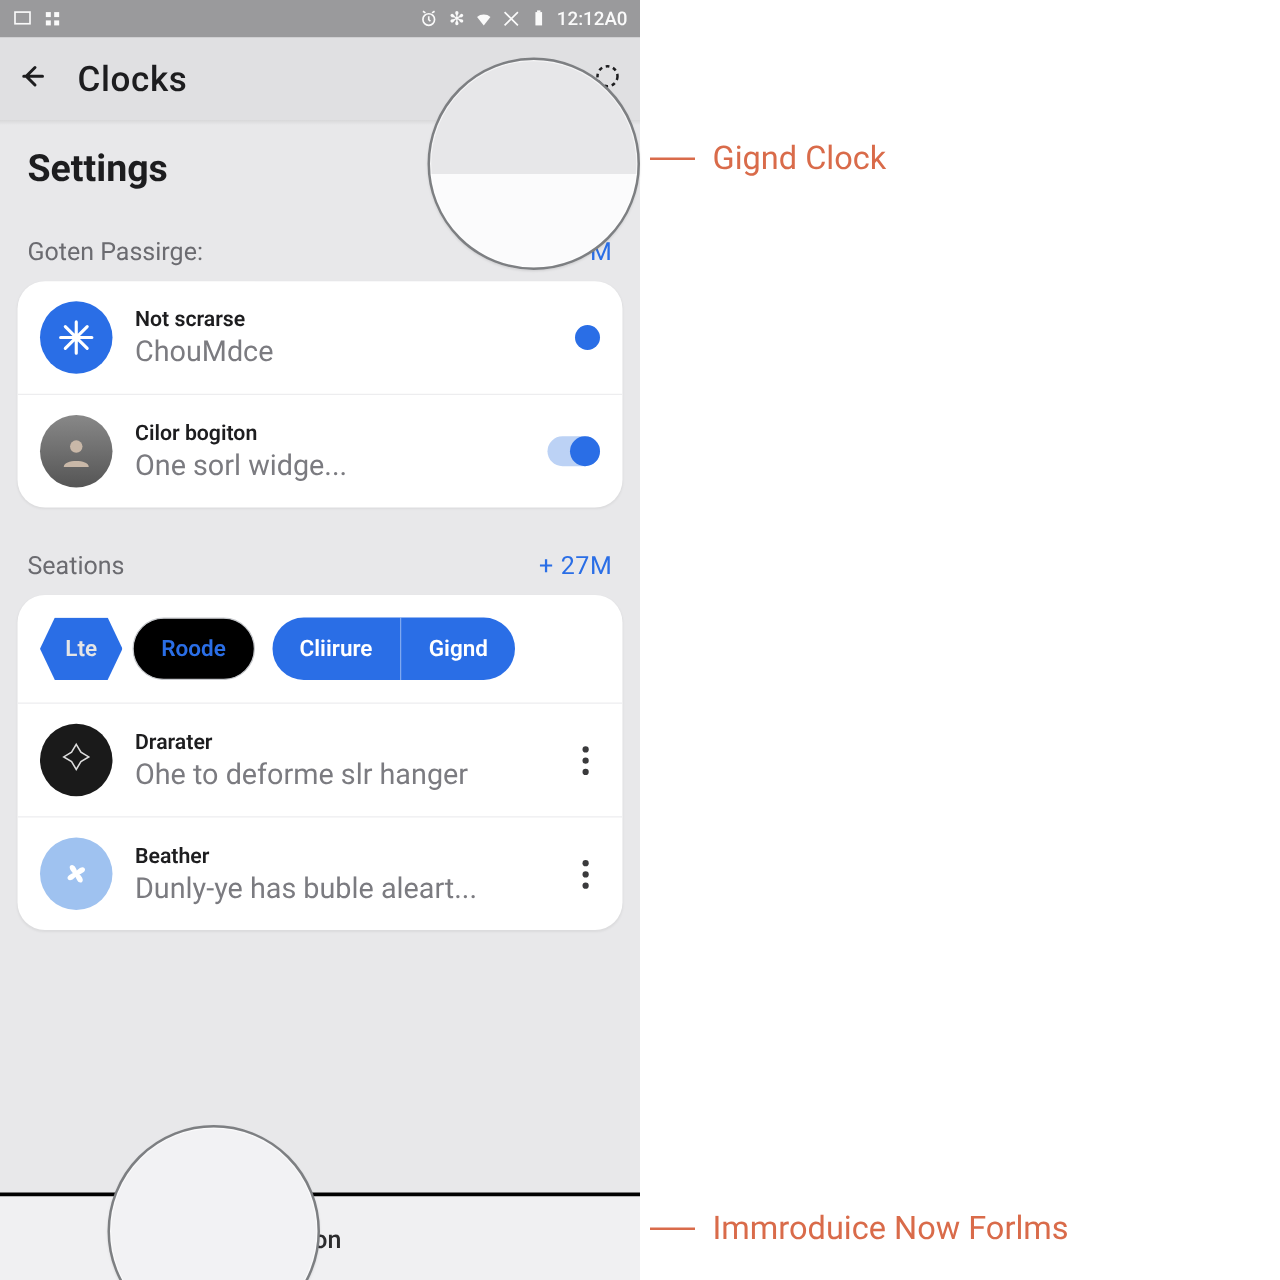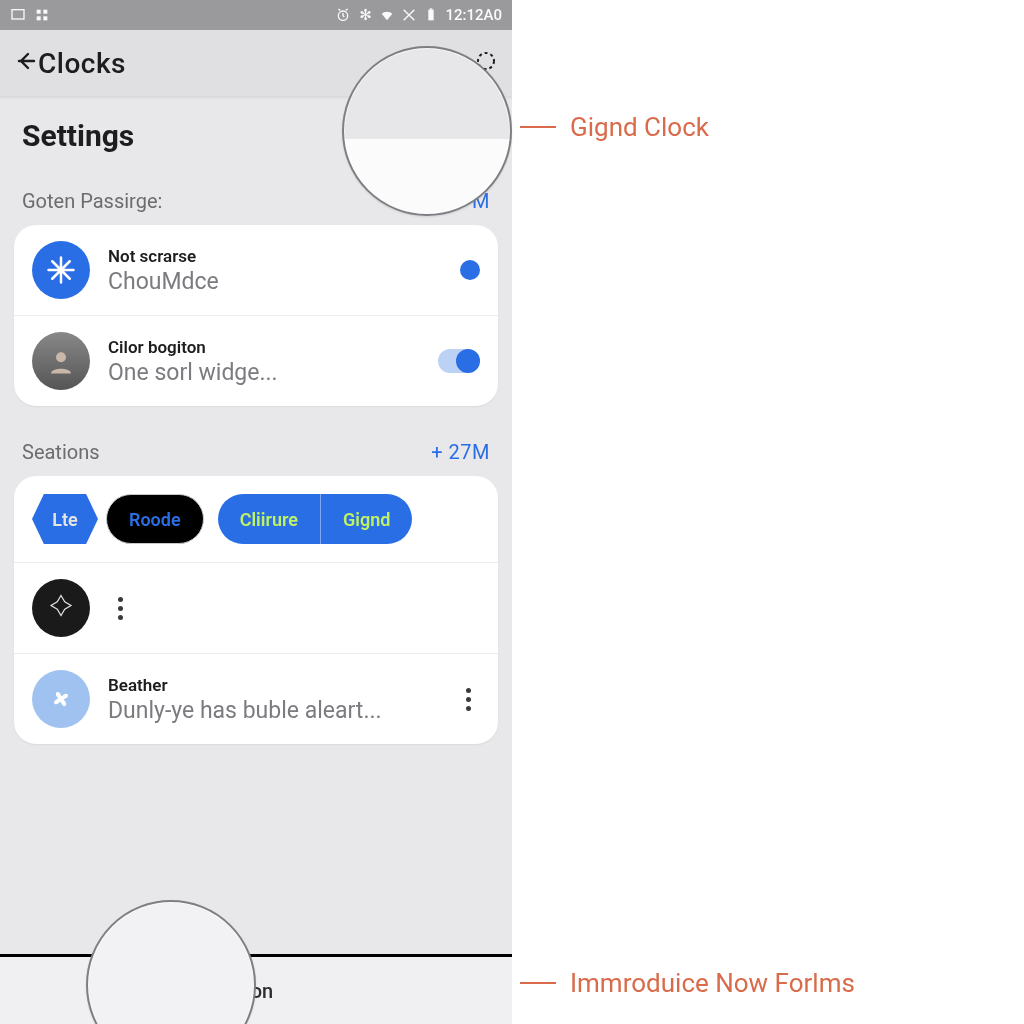--- a/index.html
+++ b/index.html
@@ -35,20 +35,21 @@
   .status-right { display:flex; gap:6px; align-items:center; }
   .status-icon { width:16px; height:16px; display:inline-flex; align-items:center; justify-content:center; }
 
   
   .app-bar {
     height: 66px;
     background: #e0e0e2;
     display:flex;
     align-items:center;
     padding: 0 14px;
+    gap: 24px;
     color:#1d1d1f;
     position: relative;
   }
   .app-bar .title { font-size: 28px; font-weight: 500; letter-spacing:.5px; }
   .app-bar-right { margin-left:auto; display:flex; gap:22px; align-items:center; }
   .back-arrow svg { width:26px; height:26px; }
   .icon-btn svg { width:24px; height:24px; }
   .app-bar-shadow{ position:absolute; left:0; right:0; bottom:-4px; height:4px; background:linear-gradient(#00000012,transparent); }
 
   
@@ -113,21 +114,21 @@
   .chips-row {
     display:flex; align-items:center; gap:14px;
     padding: 18px 18px;
   }
   .chip-group {
     display:flex; align-items:center; border-radius:26px;
     height:50px;
     overflow:hidden;
   }
   .chip-group.outline { border:1.5px solid #c6c8cc; background:#000000; }
-  .chip-group.solid { background:#2a6ee6; color:#bef264; }
+  .chip-group.solid { background:#2a6ee6; color:#ffffff; }
   .chip {
     padding: 0 22px;
     height:100%;
     display:flex; align-items:center;
     font-size:18px; font-weight:600;
   }
   .chip.sep { border-left:1px solid rgba(255,255,255,0.4); }
   .hex-chip {
     width:66px; height:50px; background:#2a6ee6; color:#e5e5e5;
     display:flex; align-items:center; justify-content:center;
@@ -288,20 +289,24 @@
         <div class="chip">Cliirure</div>
         <div class="chip sep">Gignd</div>
       </div>
     </div>
     <div class="row">
       <div class="row-icon dark">
         <svg viewBox="0 0 24 24" fill="none" stroke="#ddd" stroke-width="1">
             <path d="M12 2l3 5 5 3-5 3-3 5-3-5-5-3 5-3 3-5z"></path>
           </svg>
       </div>
+      <div class="row-text">
+        <div class="row-title">Drarater</div>
+        <div class="row-sub">Ohe to deforme slr hanger</div>
+      </div>
       <div class="row-tail">
           <div class="kebab">
             <span></span>
             <span></span>
             <span></span>
           </div>
         </div>
     </div>
     <div class="row">
       <div class="row-icon light-blue">

